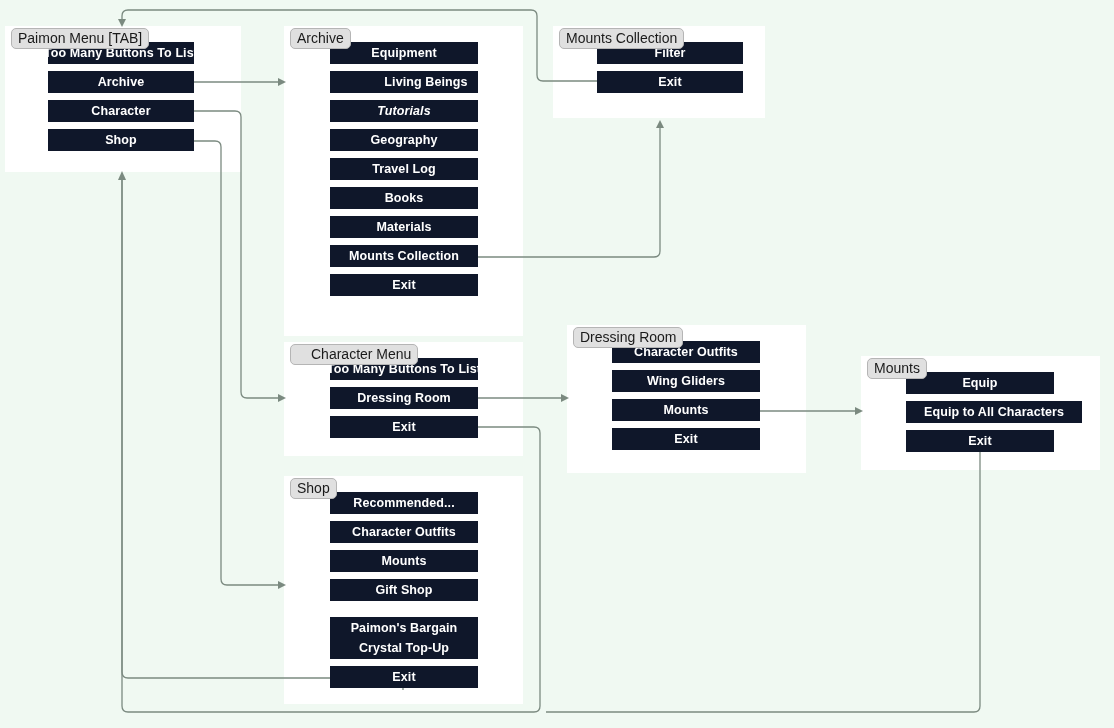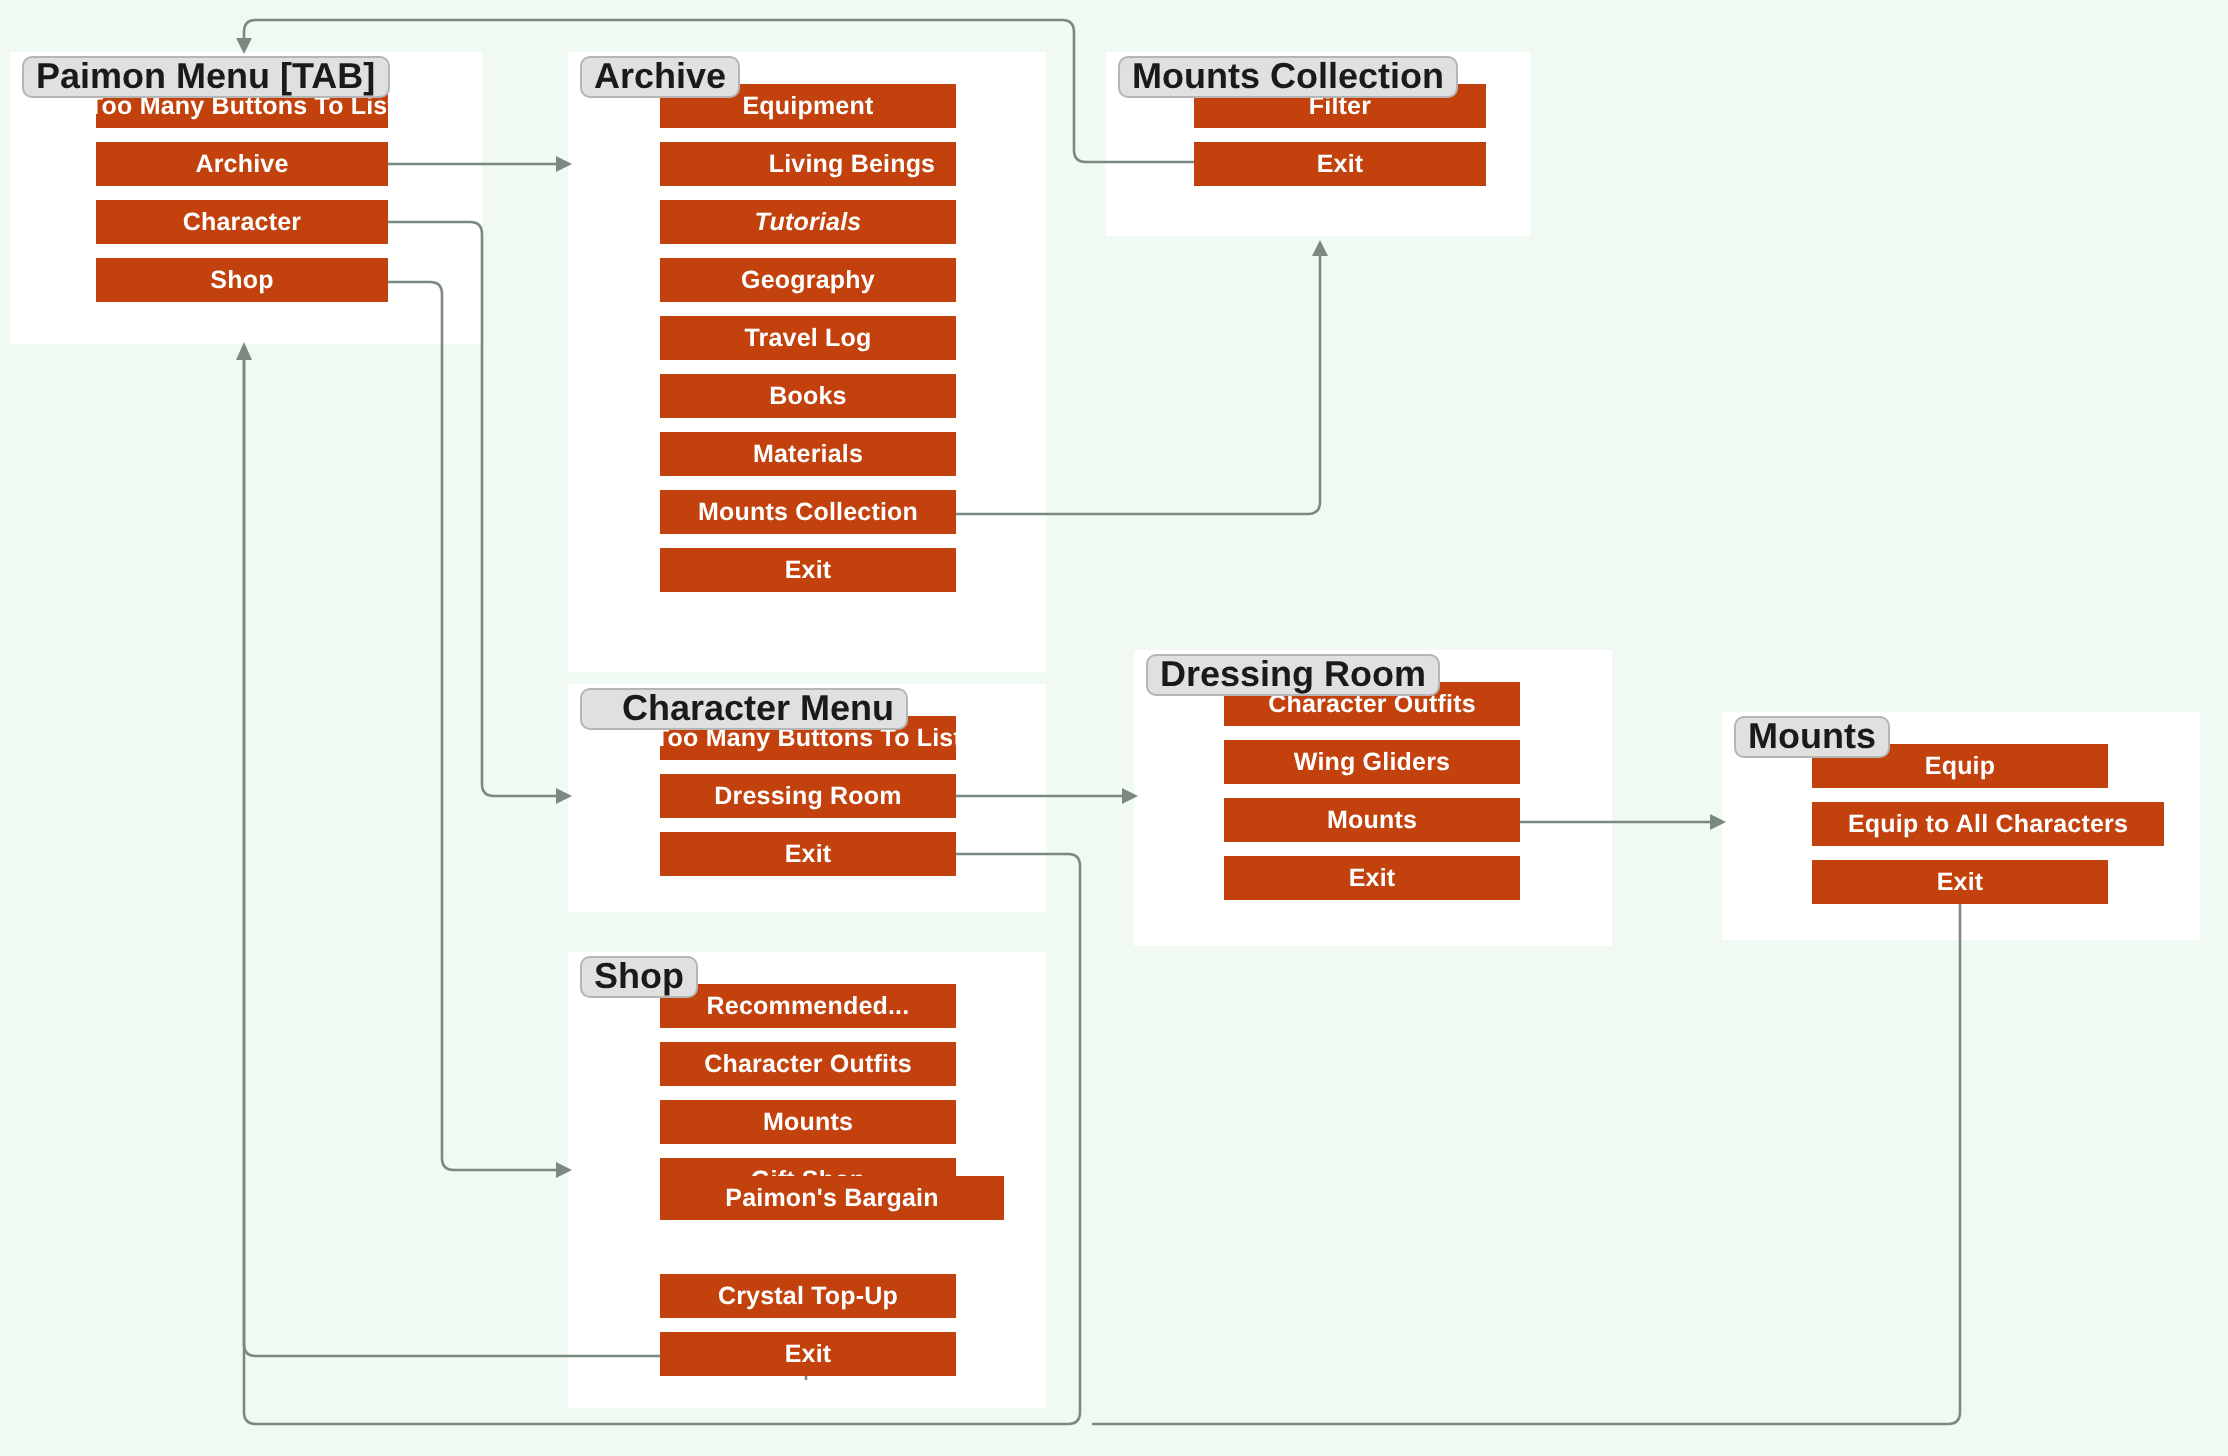--- a/index.html
+++ b/index.html
@@ -20,30 +20,29 @@
     position: absolute;
     background: #ffffff;
     box-sizing: border-box;
   }
   .panel-title {
     position: absolute;
     background: #e0e0e0;
     border: 1px solid #b5b5b5;
     border-radius: 5px;
     color: #1a1a1a;
-    font-size: 18px;
+    font-size: 14px;
     line-height: 14px;
     padding: 2px 6px 3px 6px;
     white-space: nowrap;
     z-index: 5;
-    font-weight: bold;
   }
   .btn {
     position: absolute;
-    background: #c2410c;
+    background: #0f172a;
     color: #ffffff;
     font-size: 12.5px;
     font-weight: bold;
     text-align: center;
     display: flex;
     align-items: center;
     justify-content: center;
     height: 22px;
     border: none;
     box-sizing: border-box;
@@ -162,18 +161,18 @@
       <div class="panel-title" style="left: 867px; top: 358px;">Mounts</div>
       <div class="btn" style="left: 906px; top: 372px; width: 148px;">Equip</div>
       <div class="btn" style="left: 906px; top: 401px; width: 176px;">Equip to All Characters</div>
       <div class="btn" style="left: 906px; top: 430px; width: 148px;">Exit</div>
       <div class="panel" style="left: 284px; top: 476px; width: 239px; height: 228px;"></div>
       <div class="panel-title" style="left: 290px; top: 478px;">Shop</div>
       <div class="btn" style="left: 330px; top: 492px; width: 148px;">Recommended...</div>
       <div class="btn" style="left: 330px; top: 521px; width: 148px;">Character Outfits</div>
       <div class="btn" style="left: 330px; top: 550px; width: 148px;">Mounts</div>
       <div class="btn" style="left: 330px; top: 579px; width: 148px;">Gift Shop</div>
-      <div class="btn" style="left: 330px; top: 588px; width: 172px;">Paimon's Bargain</div>
+      <div class="btn" style="left: 330px; top: 617px; width: 148px;">Paimon's Bargain</div>
       <div class="btn" style="left: 330px; top: 637px; width: 148px;">Crystal Top-Up</div>
       <div class="btn" style="left: 330px; top: 666px; width: 148px;">Exit</div>
     </div>
 
 </div>
 
 </body></html>

